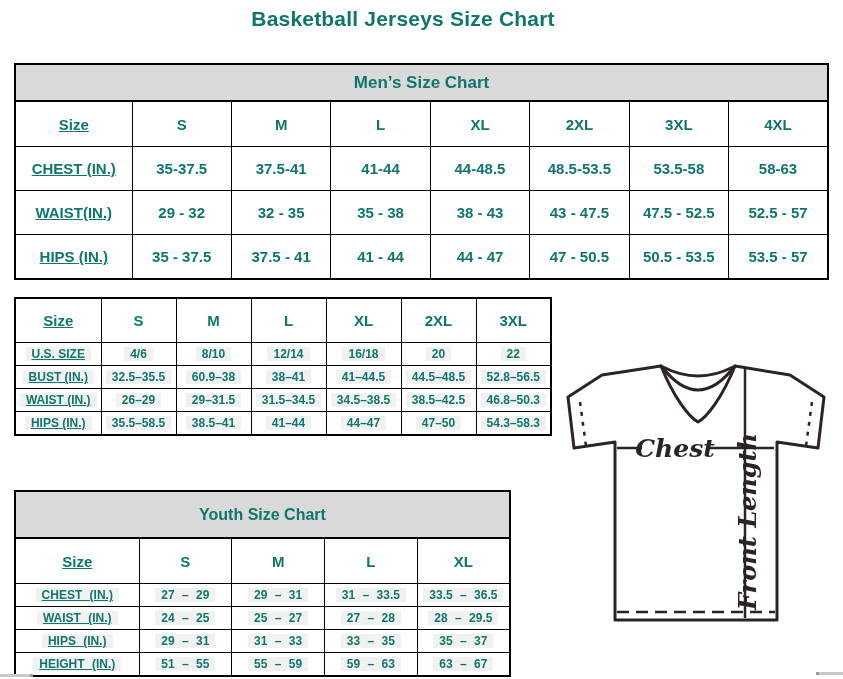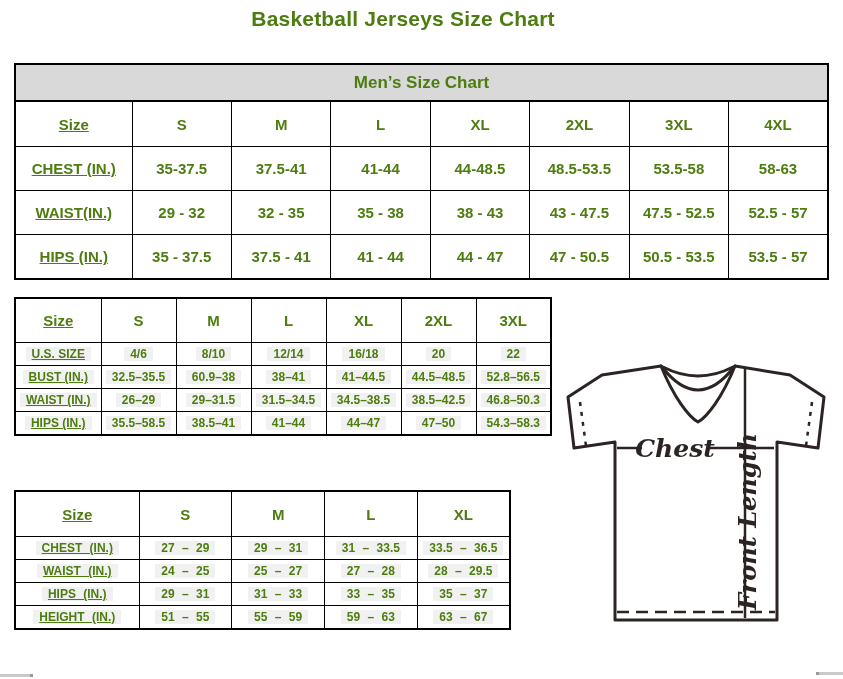--- a/index.html
+++ b/index.html
@@ -1,17 +1,17 @@
 <!DOCTYPE html>
 <html><head>
 <meta charset="utf-8">
 <style>
   html,body{margin:0;padding:0;background:#fff;}
   #screen{position:relative;width:843px;height:679px;background:#ffffff;overflow:hidden;
-          font-family:"Liberation Sans",sans-serif;color:#4d7c0f;}
+          font-family:"Liberation Sans",sans-serif;color:#0f766e;}
   .page-title{position:absolute;top:7px;left:0;width:806px;text-align:center;
               font-size:21px;font-weight:bold;letter-spacing:.2px;}
   table.sizes{position:absolute;border-collapse:collapse;table-layout:fixed;
               border:2px solid #000;background:#fff;}
   table.sizes th,table.sizes td{border:1px solid #000;text-align:center;
               vertical-align:middle;padding:0;overflow:hidden;white-space:nowrap;}
   tr.band th{background:#d9d9d9;font-weight:bold;border-bottom:2px solid #000;}
   td.rowlabel{font-weight:bold;text-decoration:underline;}
   .hl{background:#f1f1f1;padding:0 6px;}
   
@@ -169,20 +169,23 @@
 
   <table class="sizes" id="youth">
     <colgroup>
         <col class="lab">
         <col>
         <col>
         <col>
         <col>
       </colgroup>
     <tbody>
+      <tr class="band">
+        <th colspan="5">Youth Size Chart</th>
+      </tr>
       <tr class="sizerow">
         <td class="rowlabel">Size</td>
         <td>S</td>
         <td>M</td>
         <td>L</td>
         <td>XL</td>
       </tr>
       <tr class="datarow">
         <td class="rowlabel"><span class="hl">CHEST (IN.)</span></td>
         <td><span class="hl">27 – 29</span></td>

